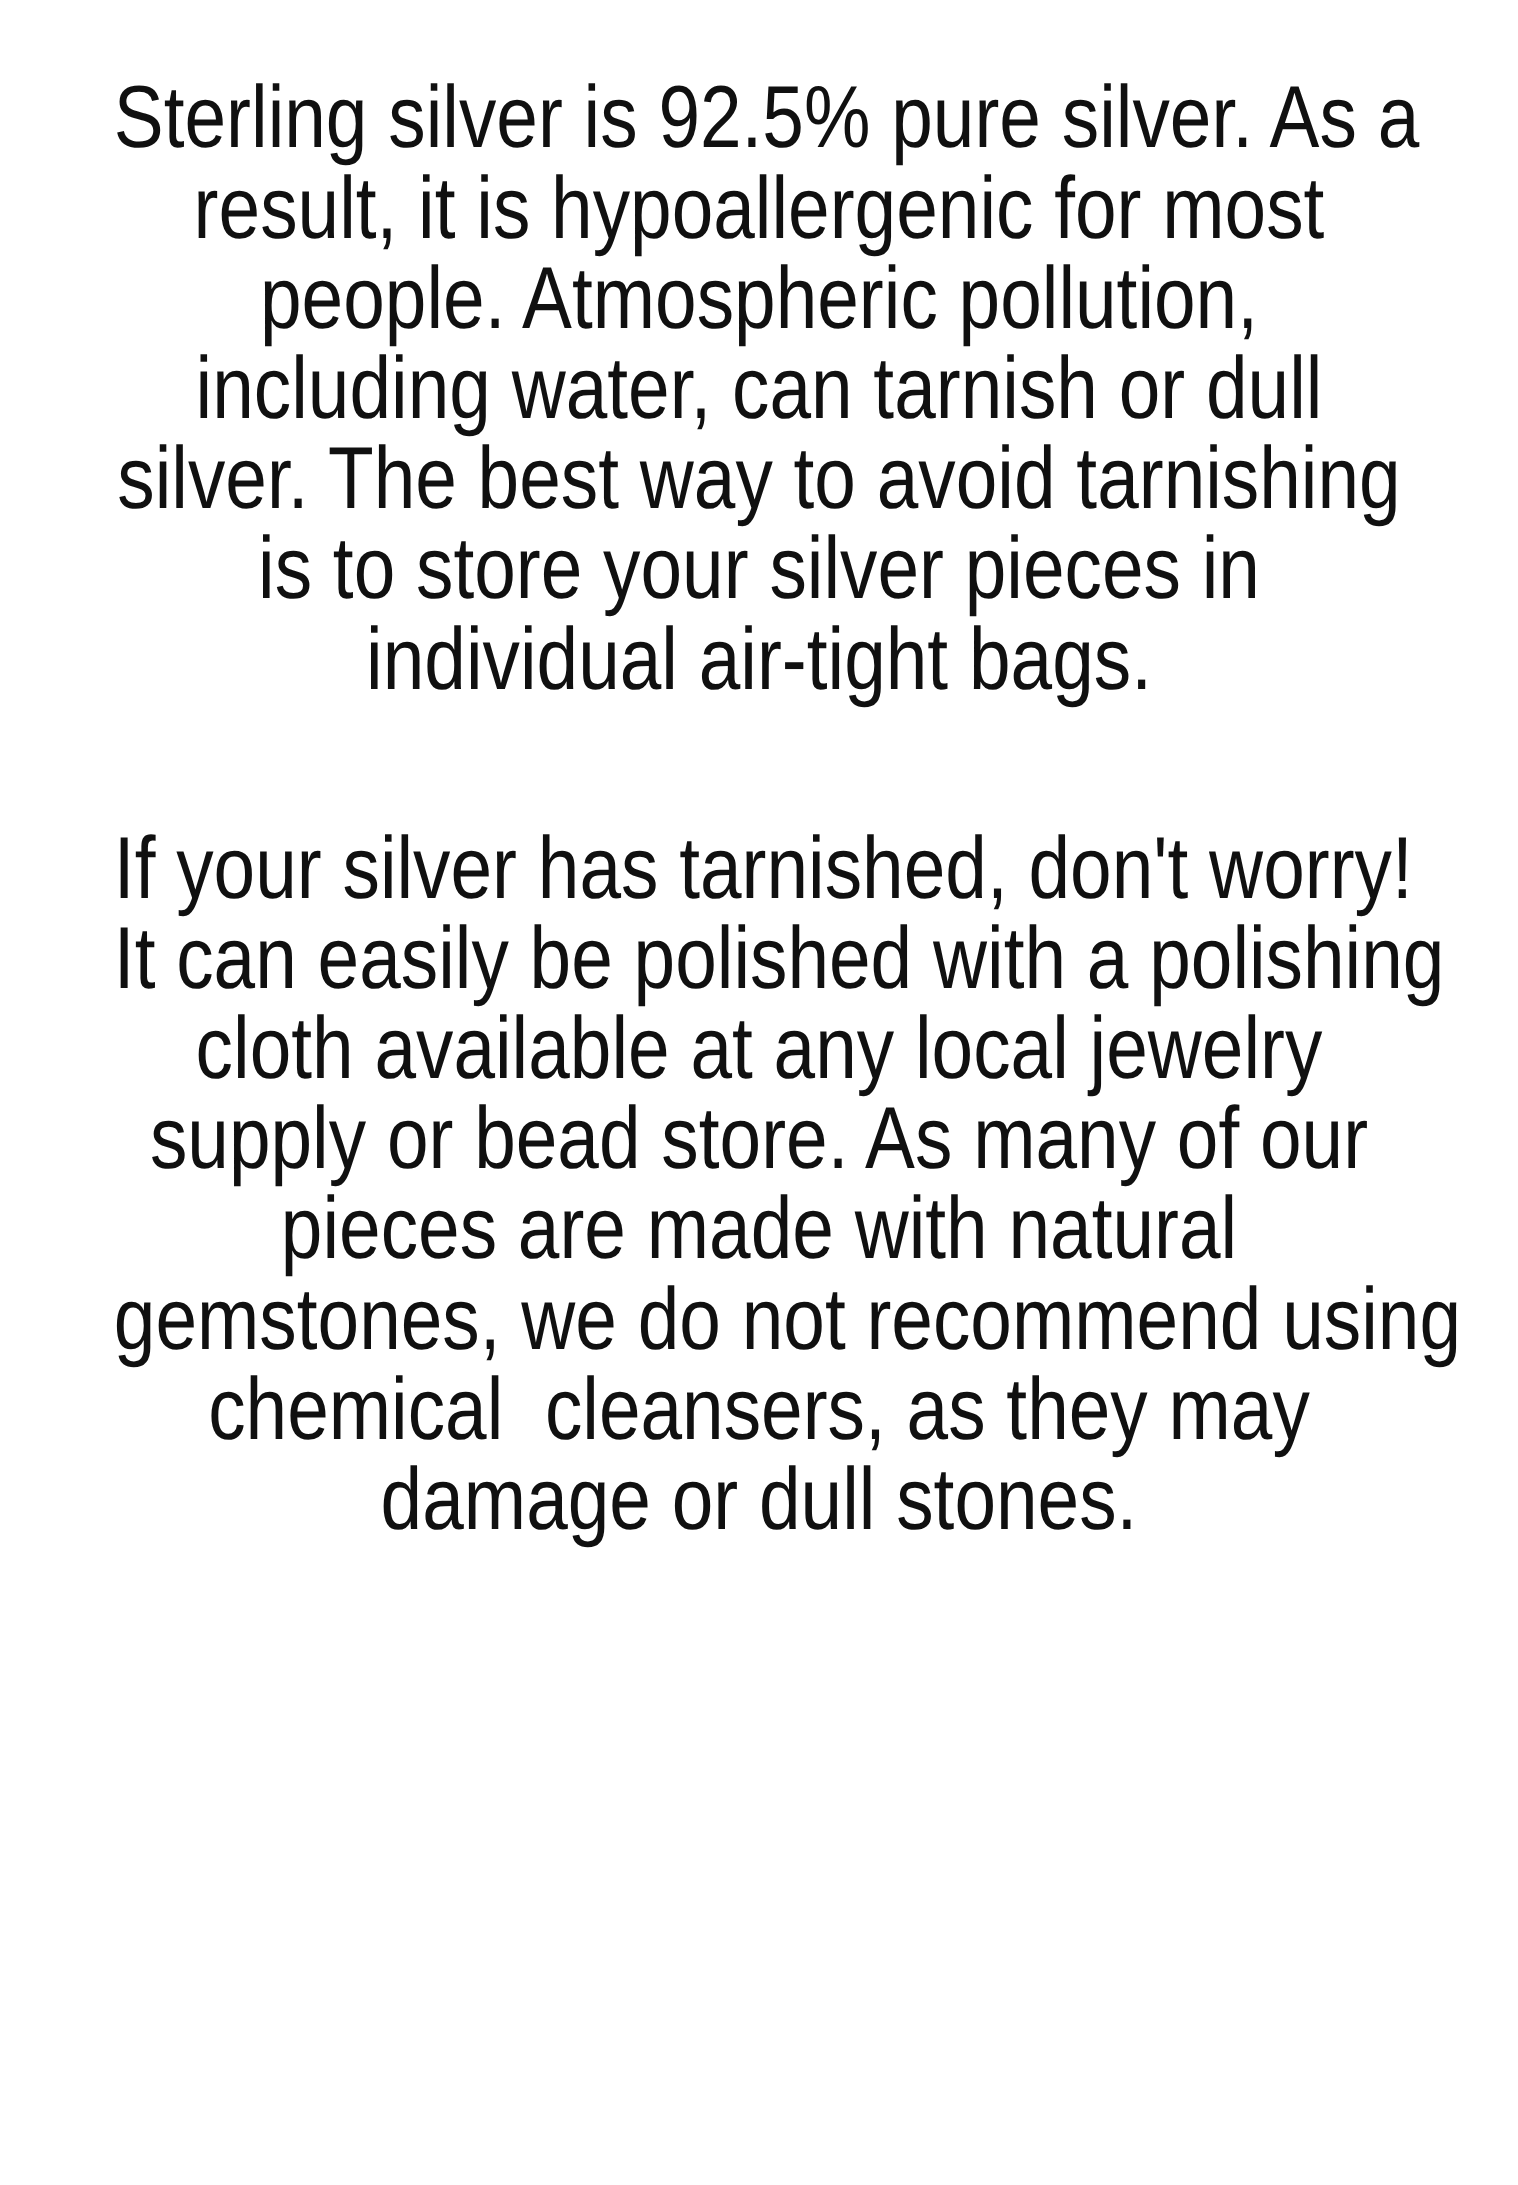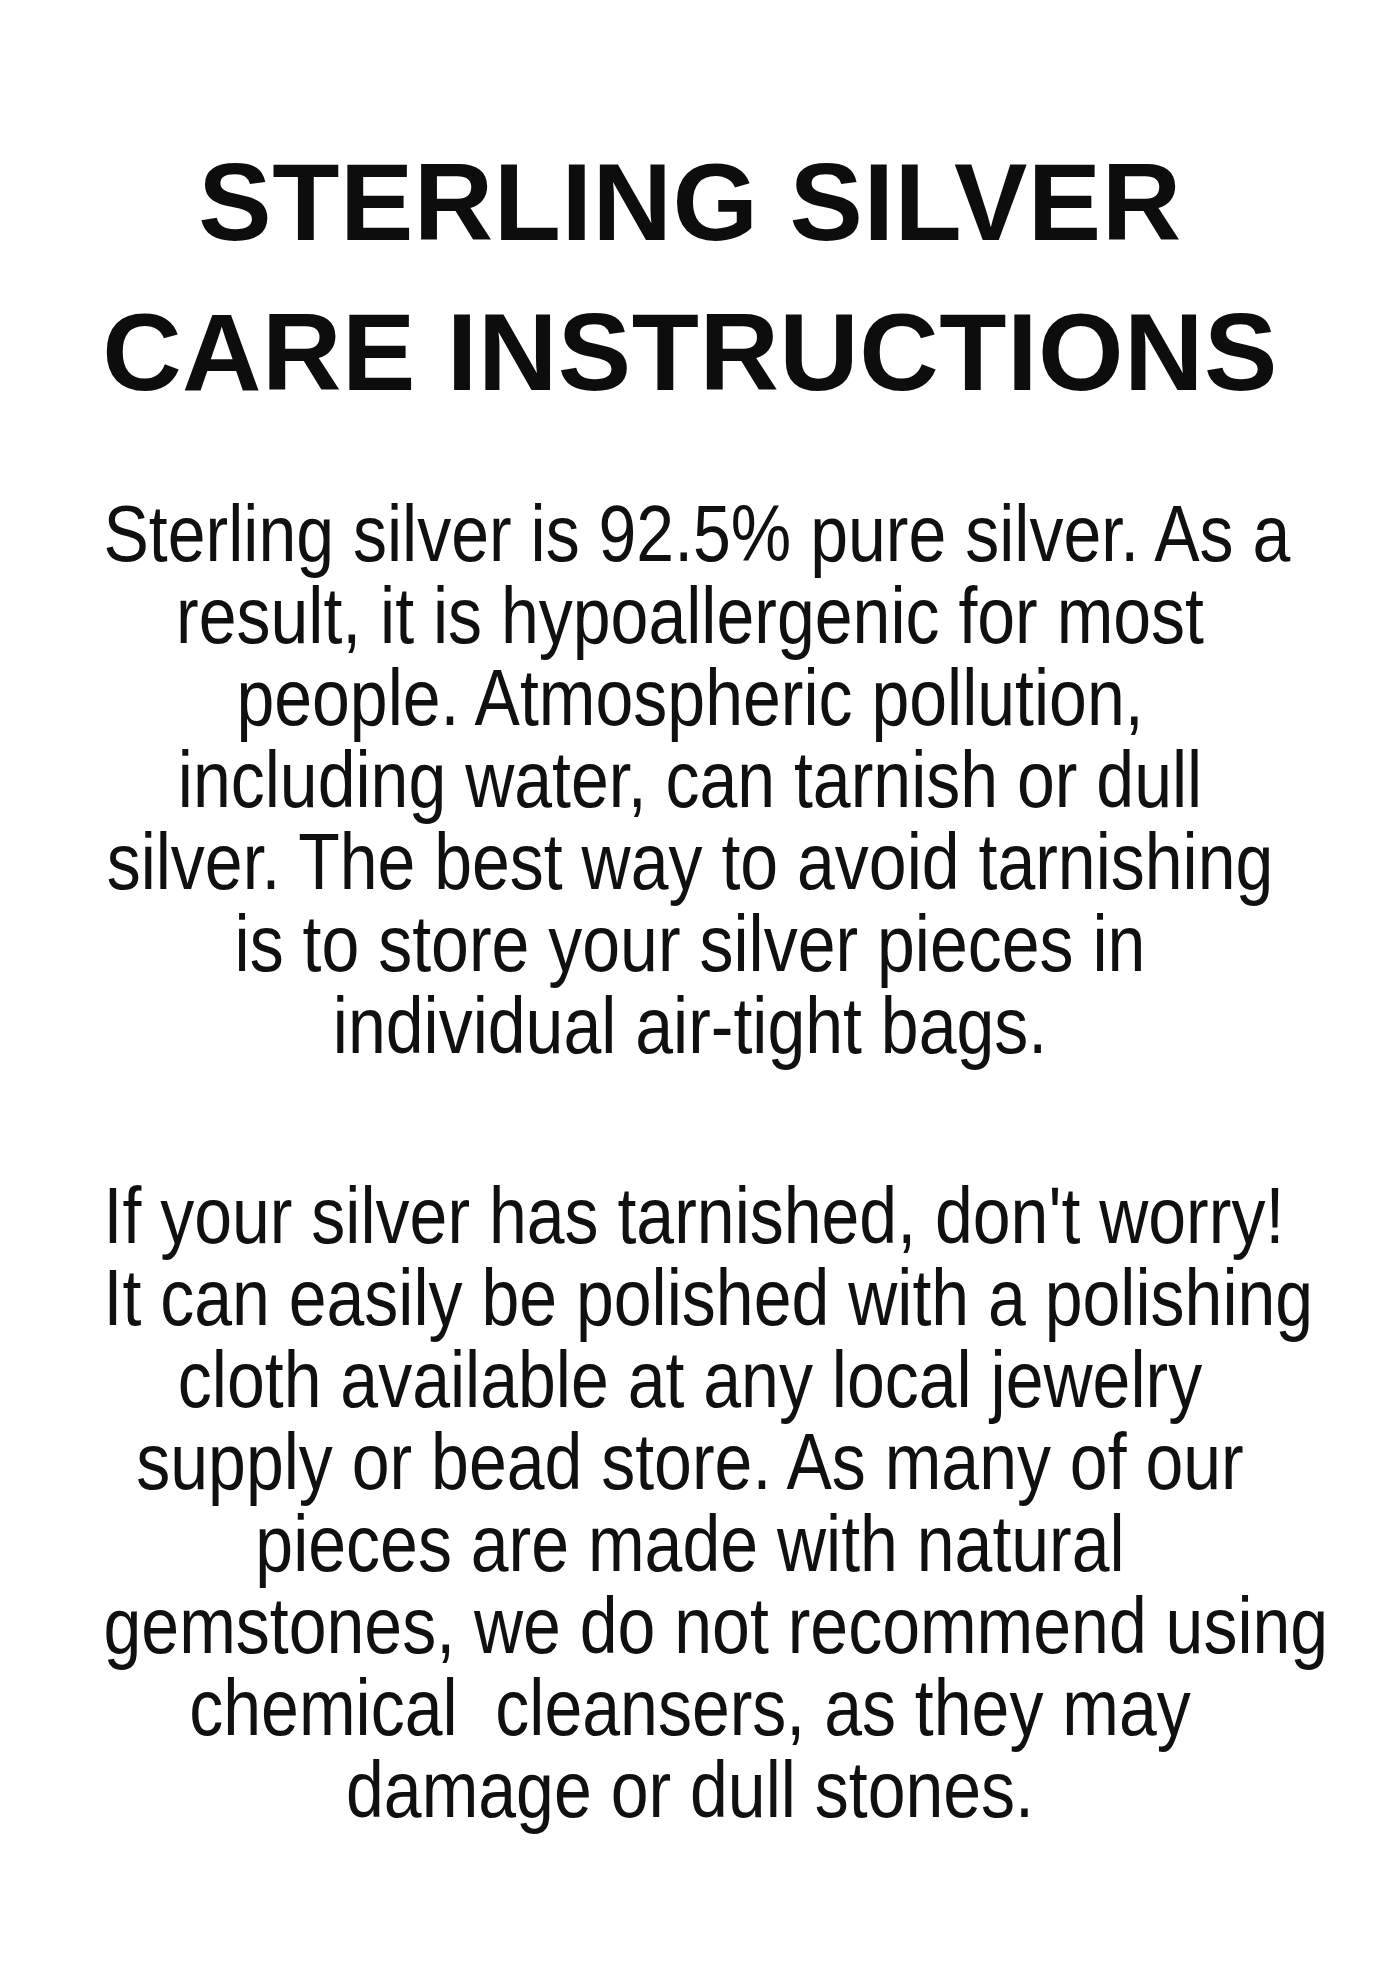--- a/index.html
+++ b/index.html
@@ -48,24 +48,20 @@
   }
   .text-line {
     white-space: pre; 
   }
 </style>
 </head>
 <body>
 
 <div class="page">
 
-  <div class="title-block">
-    <div class="title-line">STERLING SILVER</div>
-    <div class="title-line">CARE INSTRUCTIONS</div>
-  </div>
 
   <div class="body-block">
 
     <div class="para para-1">
       <div class="text-line">Sterling silver is 92.5% pure silver. As a</div>
       <div class="text-line">result, it is hypoallergenic for most</div>
       <div class="text-line">people. Atmospheric pollution,</div>
       <div class="text-line">including water, can tarnish or dull</div>
       <div class="text-line">silver. The best way to avoid tarnishing</div>
       <div class="text-line">is to store your silver pieces in</div>

